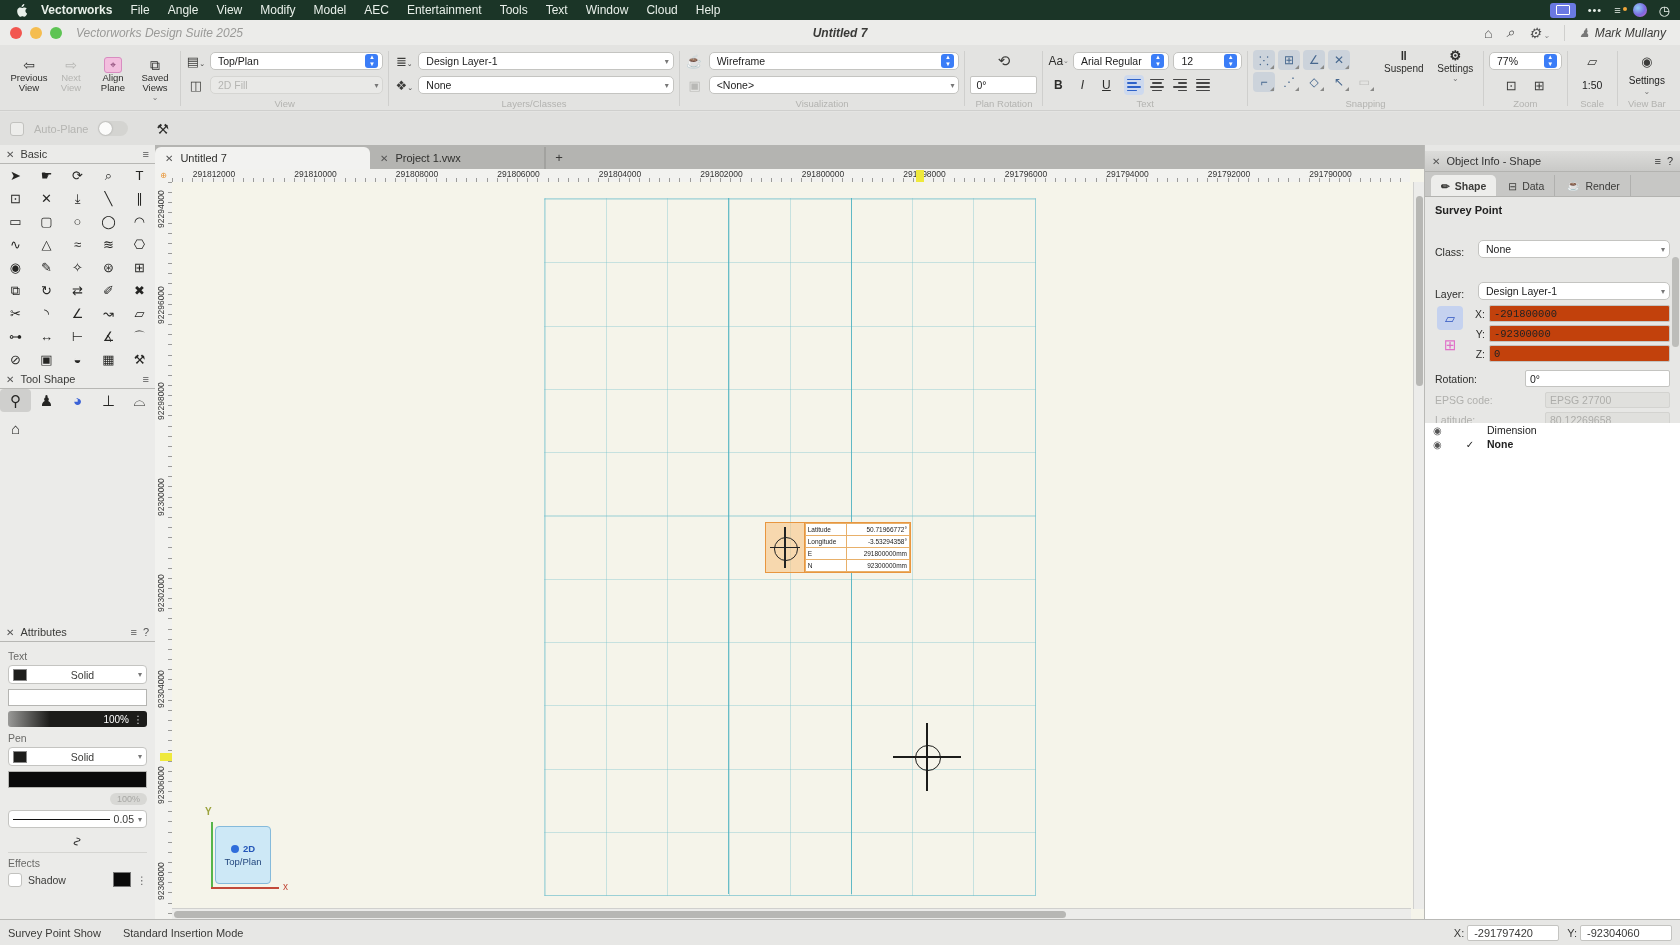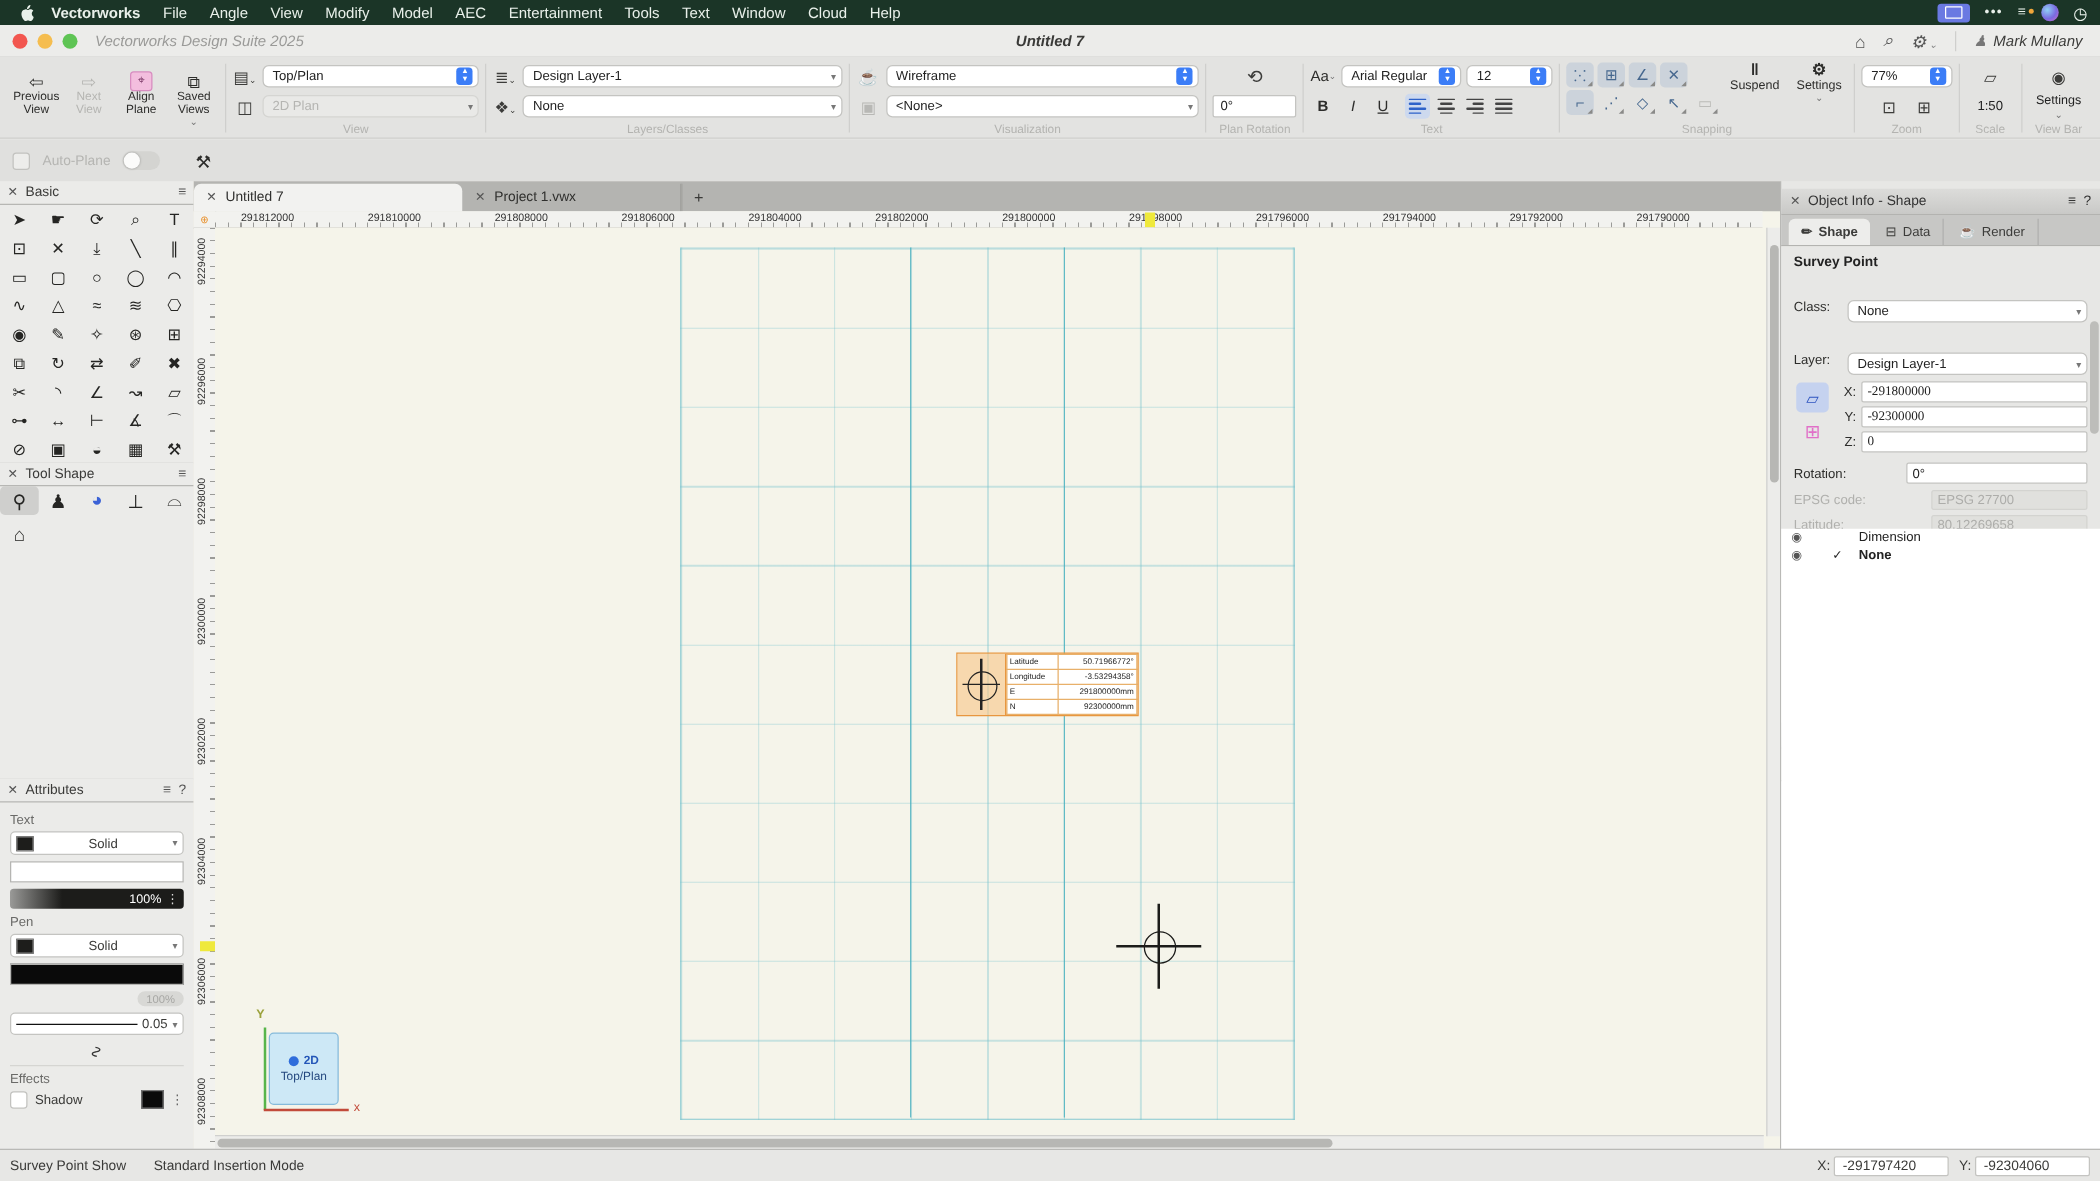--- a/index.html
+++ b/index.html
@@ -175,32 +175,32 @@
   .rightcol{position:absolute;right:0;top:0;width:255px;bottom:0;background:#e7e7e5;border-left:1px solid #b9b9b6;font-size:10.5px;}
   .rpanelh{height:20px;background:linear-gradient(#dcdcda,#c9c9c7);border-bottom:1px solid #b3b3b0;display:flex;align-items:center;
     gap:6px;padding:0 7px;font-size:11px;color:#333;}
   .rpanelh .x{font-size:10px;color:#555;} .rpanelh .ttl{flex:1;}
   .oiptabs{height:24px;background:#c7c7c5;display:flex;align-items:flex-end;padding-left:6px;gap:2px;border-bottom:1px solid #b3b3b0;}
   .oiptab{height:21px;display:flex;align-items:center;gap:5px;padding:0 10px;font-size:10.5px;color:#3c3c3a;
     border-right:1px solid #b0b0ae;}
   .oiptab.active{background:#ededeb;border-radius:5px 5px 0 0;border-right:none;font-weight:bold;}
   .oipbody{position:relative;padding:5px 10px 4px 10px;background:#e7e7e5;}
   .oiptitle{font-weight:bold;font-size:11px;margin:2px 0 6px 0;}
-  .oiprow{display:flex;align-items:flex-start;gap:5px;margin-bottom:5px;margin-top:24px;}
+  .oiprow{display:flex;align-items:flex-end;gap:5px;margin-bottom:5px;margin-top:24px;}
   .oiprow .lbl{width:38px;flex:none;color:#2d2d2b;}
   .coordwrap{display:flex;gap:6px;margin:3px 0 5px 0;}
   .coordicons{width:30px;display:flex;flex-direction:column;gap:3px;align-items:center;padding-top:1px;}
   .cicon{width:26px;height:24px;border-radius:4px;display:flex;align-items:center;justify-content:center;font-size:13px;}
   .cicon.blue{background:#c5d2ef;color:#2f55c0;}
   .cicon.pink{color:#e070c8;font-size:15px;}
   .coordfields{flex:1;}
   .crow{display:flex;align-items:center;gap:4px;margin-bottom:3px;}
   .crow .l{width:14px;text-align:right;color:#2d2d2b;}
   .crow input{flex:1;height:15px;border:1px solid #c4c4c1;border-radius:2px;font-size:10.5px;padding:0 4px;
-    font-family:Liberation Serif, serif;background:#ffffff;color:#222;}
+    font-family:Liberation Mono, monospace;background:#c2410c;color:#222;}
   .rotrow{display:flex;align-items:center;margin:2px 0 5px 0;}
   .rotrow .lbl{width:110px;color:#2d2d2b;}
   .rotrow input{flex:1;height:15px;border:1px solid #c4c4c1;border-radius:2px;font-size:10.5px;padding:0 4px;
     font-family:"Liberation Sans",sans-serif;background:#fff;color:#222;}
   .disrow{display:flex;align-items:center;margin-bottom:4px;}
   .disrow .lbl{width:110px;color:#b0b0ad;flex:none;}
   .disrow .val{flex:1;height:14px;background:#e0e0dd;border:1px solid #d3d3d0;border-radius:2px;color:#adadaa;
     padding:0 4px;line-height:14px;overflow:hidden;white-space:nowrap;}
   .namerow{display:flex;align-items:center;gap:5px;background:#e7e7e5;position:relative;padding-top:2px;}
   .namerow .lbl{color:#2d2d2b;}
@@ -320,21 +320,21 @@
       <div class="trow">
         <span class="tico">▤<span class="chv" style="font-size:7px">⌄</span></span>
         <span class="ddn" style="flex:1">
           <span class="txt">Top/Plan</span>
             <span class="bluestep">▲<br>▼</span>
         </span>
       </div>
       <div class="trow">
         <span class="tico">◫</span>
         <span class="ddn dis" style="flex:1">
-          <span class="txt">2D Plan</span>
+          <span class="txt">2D Fill</span>
             <span class="chv">▾</span>
         </span>
       </div>
       <div class="cap">View</div>
     </div>
     <div class="gsep"></div>
 
     <div class="tgroup" style="width:300px">
       <div class="trow">
         <span class="tico">≣<span class="chv" style="font-size:7px">⌄</span></span>

